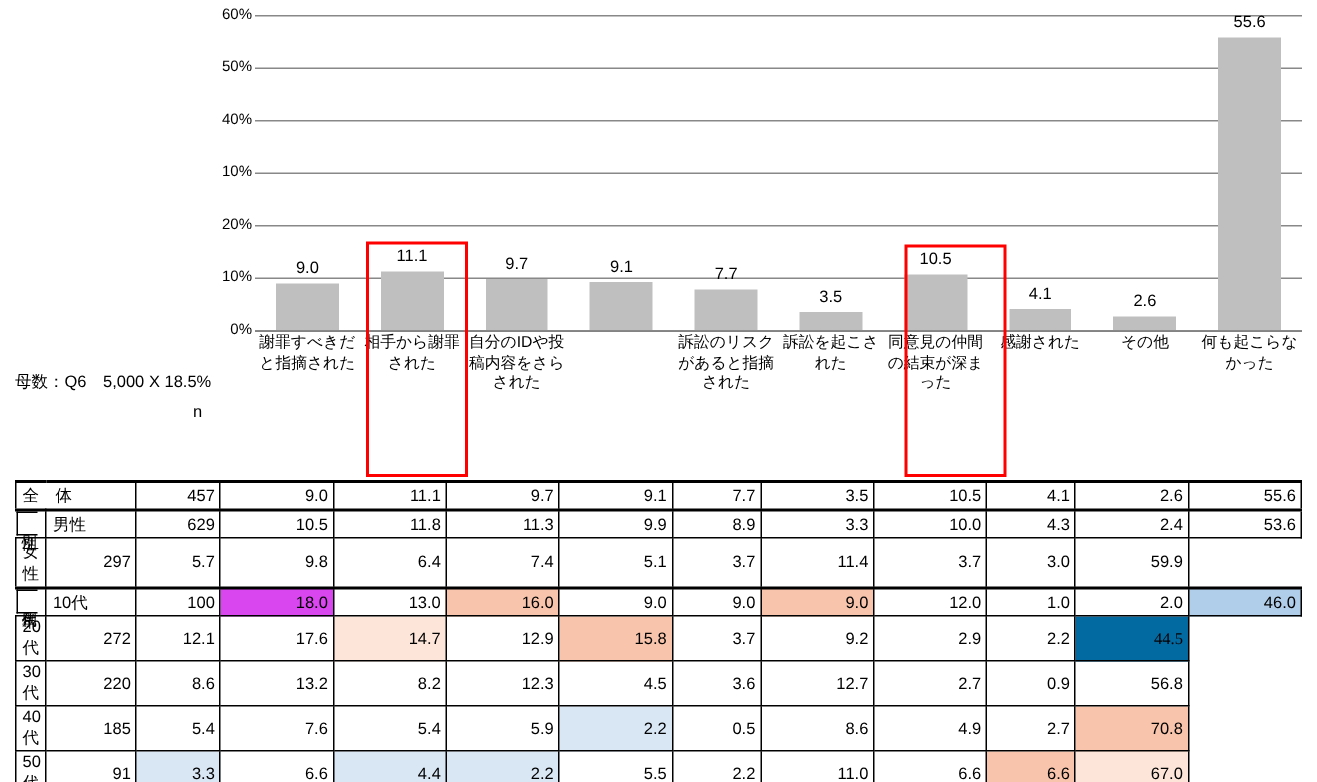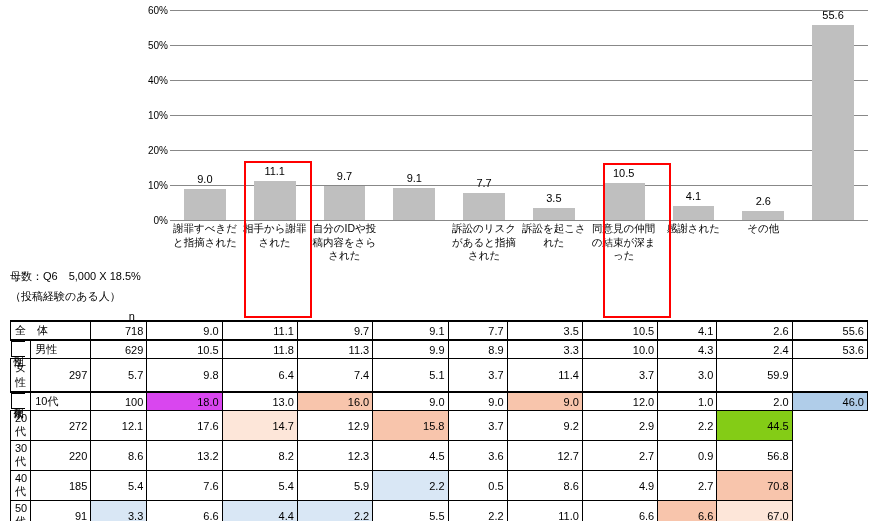--- a/index.html
+++ b/index.html
@@ -8,21 +8,21 @@
   .y-axis { position:absolute; left:0; top:0; width:30px; height:210px; }
   .tick { position:absolute; right:2px; font-size:10px; transform:translateY(-50%); }
   .grid { position:absolute; left:30px; right:0; height:0; border-top:1px solid #888; }
   .plot { position:absolute; left:30px; right:0; top:0; bottom:0; display:flex; }
   .col { flex:1; display:flex; flex-direction:column; align-items:center; padding:0 2px; position:relative; }
   .val { position:absolute; font-size:11px; text-align:center; width:100%; }
   .bar { width:60%; background:#bfbfbf; position:absolute; bottom:calc(100% - 210px); }
   .xlabel { position:absolute; top:212px; width:100%; font-size:10.5px; text-align:center; padding:0 2px; line-height:1.3; word-break:break-all; }
   .axis-line { position:absolute; left:30px; right:0; top:210px; border-top:1px solid #000; }
   .highlight { position:absolute; border:2px solid #ff0000; pointer-events:none; }
-  .side-notes { position:absolute; left:10px; top:267px; font-size:11px; line-height:1.8; }
+  .side-notes { position:absolute; left:10px; top:246px; font-size:11px; line-height:1.8; }
   .table-wrap { display:flex; align-items:stretch; }
   .vlabel { width:14px; display:flex; align-items:center; justify-content:center; writing-mode:vertical-rl; font-size:10px; border-right:0; }
   table { border-collapse:collapse; width:100%; font-size:11px; }
   th,td { border:1px solid #000; padding:1px 3px; text-align:right; height:16px; font-weight:normal; }
   .rl { text-align:left; padding-left:4px; }
   .bt2 { border-top:2px solid #000; }
 </style>
 </head>
 <body>
 
@@ -85,29 +85,29 @@
         <div class="xlabel">感謝された</div>
       </div>
       <div class="col">
         <div class="val" style="top: 184.9px;">2.6</div>
         <div class="bar" style="height: 9.1px;"></div>
         <div class="xlabel">その他</div>
       </div>
       <div class="col">
         <div class="val" style="top: -0.6px;">55.6</div>
         <div class="bar" style="height: 194.6px;"></div>
+        <div class="xlabel">何も起こらなかった</div>
       </div>
     </div>
 <div class="highlight" style="left: 103.8px; width: 67.8px; top: 151.15px; height: 156.85px;"></div>
     <div class="highlight" style="left: 462.8px; width: 67.8px; top: 153.25px; height: 154.75px;"></div>
   </div>
 
 <div class="side-notes">
   <div>母数：Q6　5,000 X 18.5%</div>
-  <div>（投稿経験のある人）</div>
   <div style="text-align:right;padding-right:6px;">n</div>
 </div>
 
 <div class="table-wrap">
   <table id="tbl">
       <colgroup>
         <col style="width:14px">
         <col style="width:60px">
         <col style="width:56px">
         <col>
@@ -117,21 +117,21 @@
         <col>
         <col>
         <col>
         <col>
         <col>
         <col>
       </colgroup>
       <tbody>
         <tr class="bt2 ">
           <td class="rl" colspan="2">全　体</td>
-          <td style="">718</td>
+          <td style="">457</td>
           <td style="">9.0</td>
           <td style="">11.1</td>
           <td style="">9.7</td>
           <td style="">9.1</td>
           <td style="">7.7</td>
           <td style="">3.5</td>
           <td style="">10.5</td>
           <td style="">4.1</td>
           <td style="">2.6</td>
           <td style="">55.6</td>
@@ -185,21 +185,21 @@
           <td style="">272</td>
           <td style="">12.1</td>
           <td style="">17.6</td>
           <td style="background:#fde6d9;">14.7</td>
           <td style="">12.9</td>
           <td style="background:#f8c5ac;">15.8</td>
           <td style="">3.7</td>
           <td style="">9.2</td>
           <td style="">2.9</td>
           <td style="">2.2</td>
-          <td style="background:#84cc16;">44.5</td>
+          <td style="background:#0369a1;font-family:Liberation Serif, serif;">44.5</td>
         </tr>
         <tr class=" ">
           <td class="rl">30代</td>
           <td style="">220</td>
           <td style="">8.6</td>
           <td style="">13.2</td>
           <td style="">8.2</td>
           <td style="">12.3</td>
           <td style="">4.5</td>
           <td style="">3.6</td>

